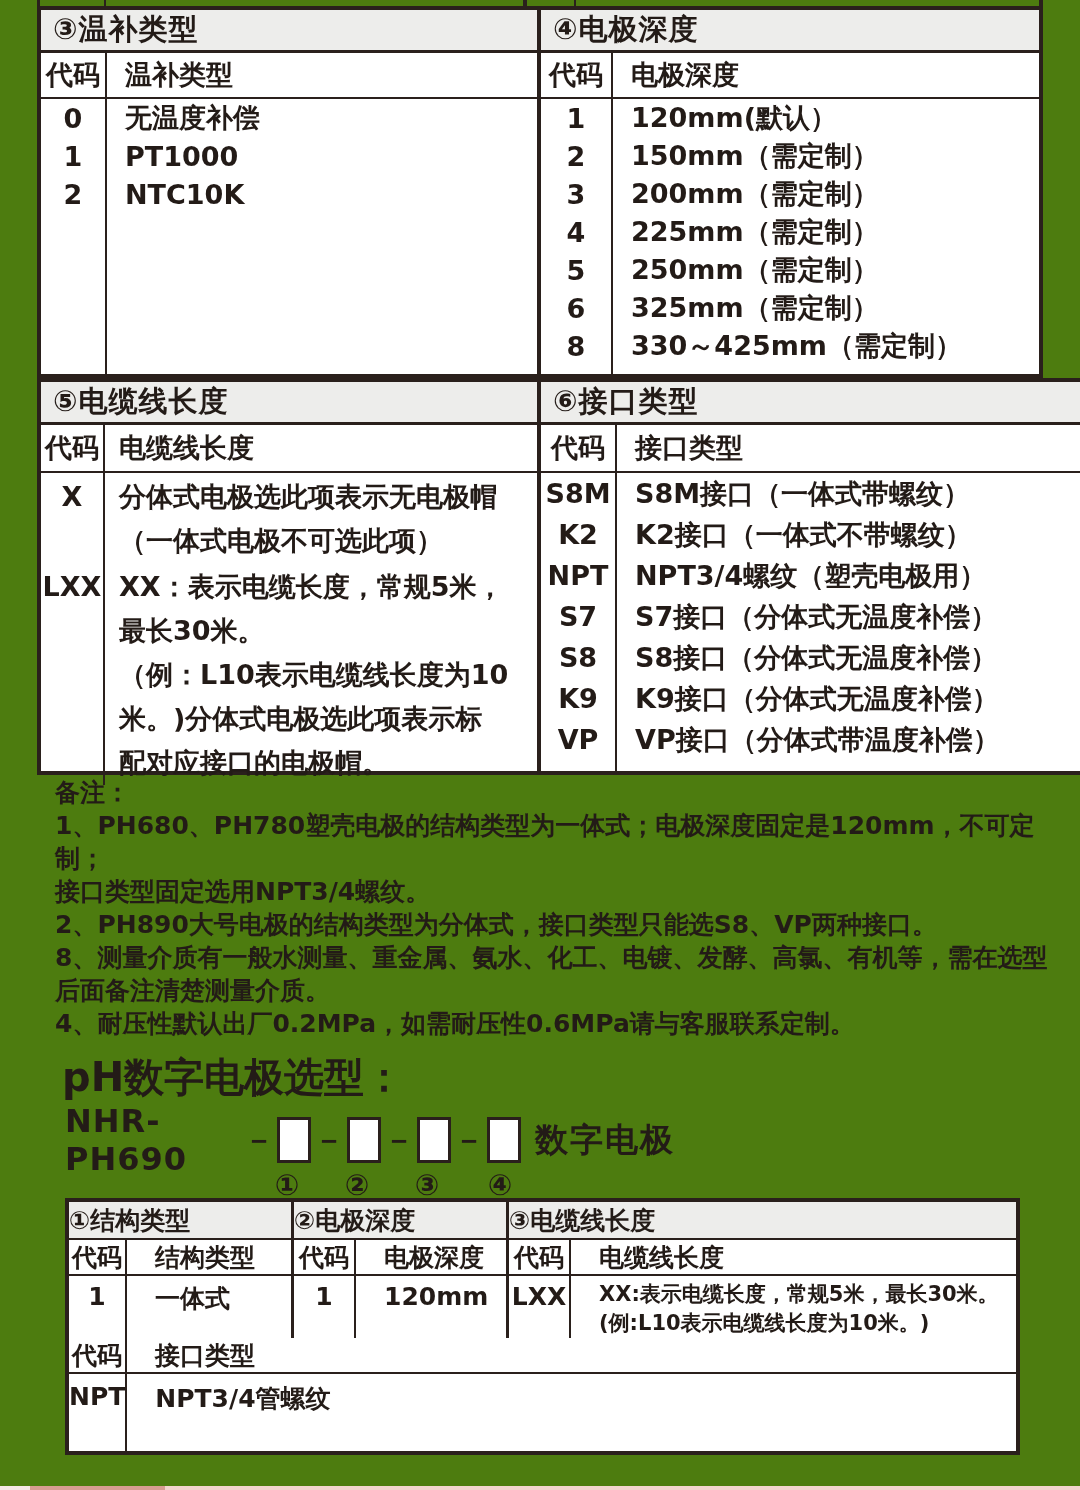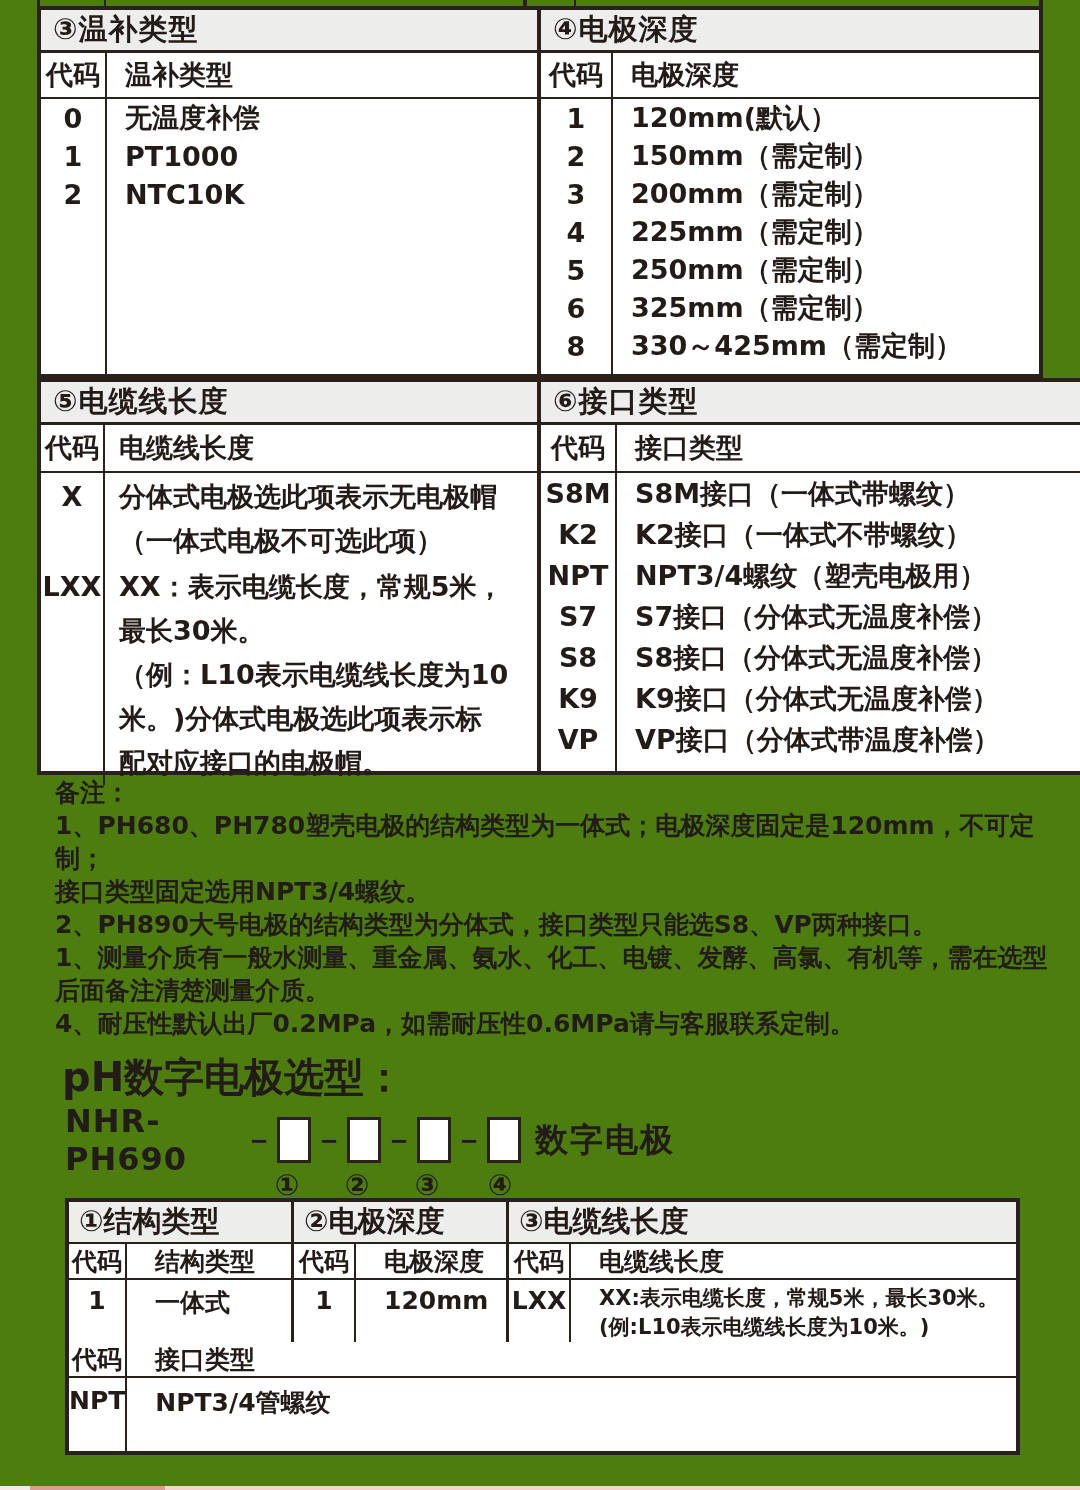--- a/index.html
+++ b/index.html
@@ -63,21 +63,21 @@
     position:absolute;left:65px;top:1198px;width:955px;height:257px;
     box-sizing:border-box;border:4px solid var(--line);background:#fff;
     display:flex;flex-direction:column;font-weight:bold;
   }
   .sections-row{flex:0 0 133px;display:flex;min-width:0;}
   .sec{display:flex;flex-direction:column;box-sizing:border-box;border-right:3px solid var(--line);}
   .secA{flex:0 0 225px;} .secB{flex:0 0 215px;} .secC{flex:1;border-right:none;}
   .sbanner{
     flex:0 0 38px;box-sizing:border-box;background:var(--band);
     border-bottom:2px solid var(--line);display:flex;align-items:center;
-    padding-left:10px;font-size:29px;
+    font-size:25px;
   }
   .shdr{flex:0 0 36px;box-sizing:border-box;border-bottom:2px solid var(--line);display:flex;font-size:25px;}
   .scode{box-sizing:border-box;border-right:2px solid var(--line);display:flex;align-items:center;justify-content:center;}
   .scode58{flex:0 0 58px;} .scode62{flex:0 0 62px;}
   .sval{flex:1;display:flex;align-items:center;padding-left:12px;min-width:0;margin-left:16px;}
   .sbody{flex:1;display:flex;font-size:25px;}
   .sbody .scode{align-items:flex-start;padding-top:6px;}
   .sbody .sval{align-items:flex-start;padding-top:6px;}
   .sbody .sval.small{font-size:21px;line-height:29px;padding-top:4px;display:block;}
   .sec4{flex:1;display:flex;flex-direction:column;min-height:0;}
@@ -238,21 +238,21 @@
         <div class="cellval"></div>
       </div>
     </div>
   </div>
 
   <div class="notes">
     <div>备注：</div>
     <div>1、PH680、PH780塑壳电极的结构类型为一体式；电极深度固定是120mm，不可定制；</div>
     <div>接口类型固定选用NPT3/4螺纹。</div>
     <div>2、PH890大号电极的结构类型为分体式，接口类型只能选S8、VP两种接口。</div>
-    <div>1、测量介质有一般水测量、重金属、氨水、化工、电镀、发酵、高氯、有机等，需在选型</div>
+    <div>8、测量介质有一般水测量、重金属、氨水、化工、电镀、发酵、高氯、有机等，需在选型</div>
     <div>后面备注清楚测量介质。</div>
     <div>4、耐压性默认出厂0.2MPa，如需耐压性0.6MPa请与客服联系定制。</div>
   </div>
 
   <div class="sel-heading">pH数字电极选型：</div>
 
   <div class="model">
     <span class="mlabel">NHR-PH690</span>
     <span class="mdash">－</span>
     <span class="mbox"></span>

